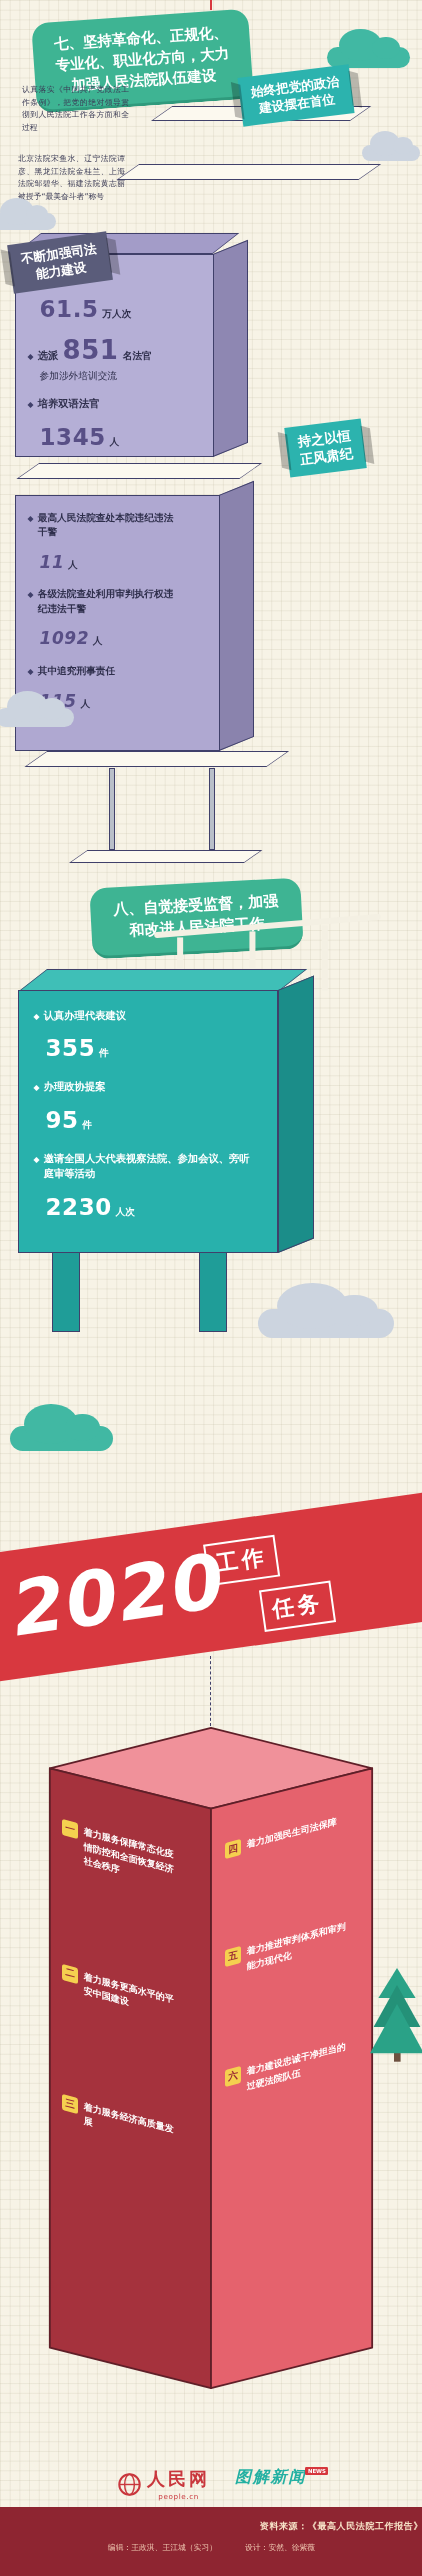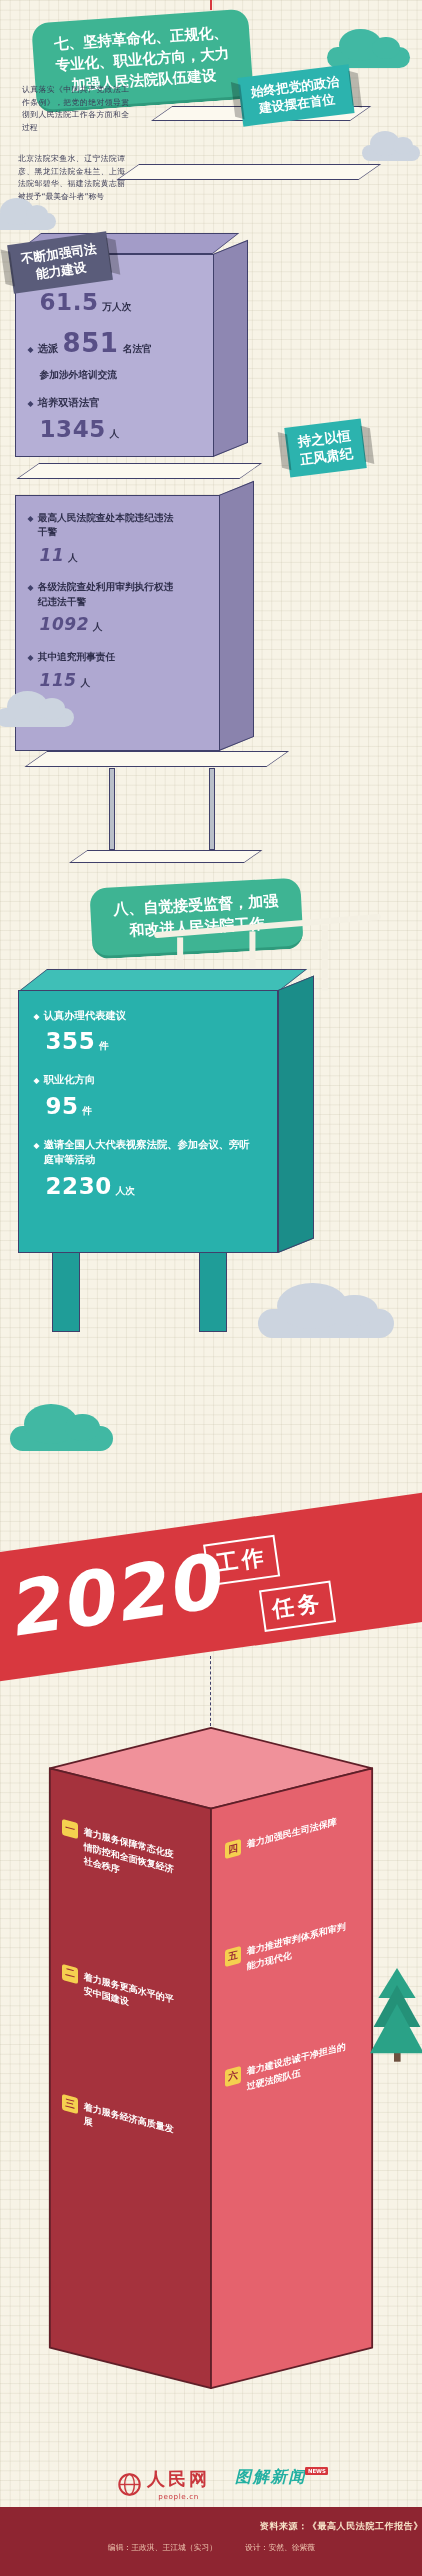--- a/index.html
+++ b/index.html
@@ -63,25 +63,25 @@
   #tower1-roof { position: absolute; left: 14.5px; top: 233px; width: 198px; height: 20.5px; background: #a39cc8; border: 1.8px solid #40406a; transform: skewX(-52deg); transform-origin: left bottom; }
   #tower1-side { position: absolute; left: 213px; top: 254px; width: 35px; height: 203px; background: #8e87b2; border: 1.8px solid #40406a; transform: skewY(-22deg); transform-origin: left top; }
   #tower1 { position: absolute; left: 14.5px; top: 254px; width: 199px; height: 203px; background: #b5afd6; border: 1.8px solid #40406a; padding: 13.3px 12px; }
   #tower2-side { position: absolute; left: 219px; top: 495px; width: 35px; height: 256px; background: #8a83ad; border: 1.8px solid #40406a; transform: skewY(-22deg); transform-origin: left top; }
   #tower2 { position: absolute; left: 14.5px; top: 495px; width: 205px; height: 256px; background: #afa8d1; border: 1.8px solid #40406a; padding: 14.5px 12px; }
   
   .stat { margin-bottom: 13.3px; }
   .stat-head { display: flex; align-items: baseline; gap: 4.2px; flex-wrap: wrap; }
   .bullet { font-size: 7.8px; color: #40406a; }
   .stat-label { font-size: 10.3px; font-weight: bold; color: #2f2f4c; line-height: 1.5; }
-  .stat-numrow { display: flex; align-items: baseline; gap: 3.6px; padding-left: 12px; margin-top: 5px; }
+  .stat-numrow { display: flex; align-items: baseline; gap: 3.6px; padding-left: 12px; margin-top: 12px; }
   .stat-value { font-size: 23px; font-weight: bold; color: #584f86; letter-spacing: 0.6px; }
   .stat-value.inline { font-size: 26px; }
   .stat-unit { font-size: 9.7px; font-weight: bold; color: #2f2f4c; }
-  .stat-sub { padding-left: 12px; font-size: 9.7px; font-weight: bold; color: #2f2f4c; margin-top: 11px; }
+  .stat-sub { padding-left: 12px; font-size: 9.7px; font-weight: normal; color: #2f2f4c; margin-top: 5px; }
   .dstat { margin-bottom: 15.7px; }
   .dstat .stat-label { font-size: 9.7px; max-width: 145px; }
   .dstat .stat-value { font-size: 17px; font-style: italic; }
   .tealface .stat { margin-bottom: 18px; }
   .tealface .bullet, .tealface .stat-label, .tealface .stat-unit { color: #ffffff; }
   .tealface .stat-value { color: #ffffff; }
   .tealface .stat-label { font-size: 10.3px; max-width: 211px; }
   
   #railing { position: absolute; left: 150px; top: 907px; z-index: 1; }
   #teal-roof { position: absolute; left: 19.3px; top: 969px; width: 260px; height: 22px; background: #3fbfb7; border: 1.8px solid #40406a; transform: skewX(-52deg); transform-origin: left bottom; z-index: 2; }
@@ -235,21 +235,21 @@
         <span class="stat-label">认真办理代表建议</span>
       </div>
       <div class="stat-numrow">
         <span class="stat-value">355</span>
         <span class="stat-unit">件</span>
       </div>
     </div>
     <div class="stat">
       <div class="stat-head">
         <span class="bullet">◆</span>
-        <span class="stat-label">职业化方向</span>
+        <span class="stat-label">办理政协提案</span>
       </div>
       <div class="stat-numrow">
         <span class="stat-value">95</span>
         <span class="stat-unit">件</span>
       </div>
     </div>
     <div class="stat">
       <div class="stat-head">
         <span class="bullet">◆</span>
         <span class="stat-label">邀请全国人大代表视察法院、参加会议、旁听庭审等活动</span>

